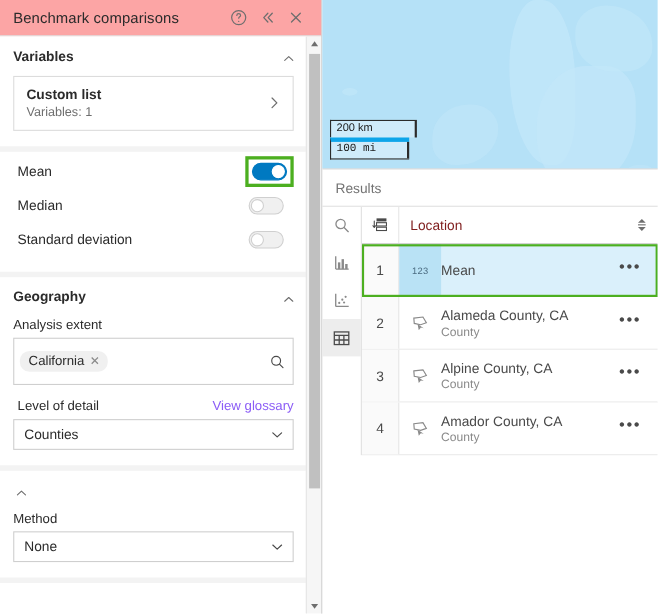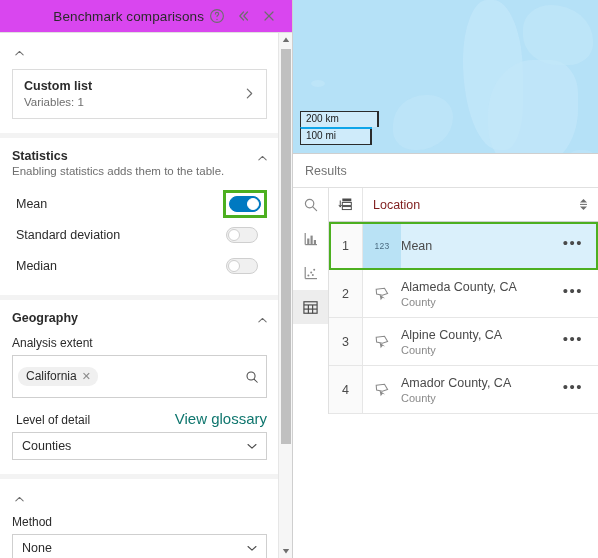--- a/index.html
+++ b/index.html
@@ -16,22 +16,21 @@
     background: #fff;
     display: flex; flex-direction: column;
     position: relative;
     border-right: 1px solid #cfcfcf;
   }
   #panel-header {
     height: 33px; min-height: 33px;
     display: flex; align-items: center;
     padding: 0 10px 0 12px;
     border-bottom: 1px solid #e0e0e0;
-    background: #d946ef;
-    text-align: right;
+    background: #fca5a5;
   }
   #panel-title {
     flex: 1; font-size: 13.5px; color: #2b2b2b; letter-spacing: .1px;
   }
   .hdr-icon {
     width: 26px; height: 26px;
     display: flex; align-items: center; justify-content: center;
     color: #6e6e6e; cursor: pointer;
   }
   .hdr-icon svg { display: block; }
@@ -95,21 +94,21 @@
   .switch.on .knob { left: auto; right: 1px; border-color: #fff; }
   .switch-hl {
     padding: 3px; border: 3px solid #4caf20; display: inline-block;
     line-height: 0; background: #fff;
   }
 
   
   .field-label { font-size: 12px; color: #2b2b2b; margin: 0 0 5px 0; }
   .label-row { display: flex; align-items: baseline; margin: 0 0 5px 4px; }
   .label-row .field-label { flex: 1; margin: 0; }
-  .glossary-link { font-size: 15px; color: #0f766e; cursor: pointer; }
+  .glossary-link { font-size: 12px; color: #8b5cf6; cursor: pointer; }
   .search-box {
     height: 43px; border: 1px solid #cfcfcf; background: #fff;
     display: flex; align-items: center; padding: 0 7px 0 5px;
   }
   .chip {
     background: #f0f0f0; border-radius: 9px;
     padding: 2px 7px 3px 8px; font-size: 12px; color: #2b2b2b;
     display: flex; align-items: center; gap: 5px;
   }
   .chip .chip-x { color: #8a8a8a; font-size: 11px; cursor: pointer; }
@@ -151,21 +150,21 @@
   .scalebar {
     position: absolute; left: 7px; bottom: 8px;
     font-size: 10px; color: #1a1a1a; line-height: 1;
   }
   .scale-line {
     border: 1px solid #2b2b2b; border-right: none;
     padding: 2px 4px 3px 5px; background: rgba(255,255,255,.35);
     position: relative;
   }
   .scale-km { width: 79px; border-bottom: none; }
-  .scale-mi { width: 72px; border-top: 2px solid #0ea5e9; }
+  .scale-mi { width: 72px; border-top: 4px solid #0ea5e9; font-family: Liberation Mono, monospace; }
   .scale-tick { position: absolute; right: 0; top: 0; bottom: 0; width: 2px; background: #2b2b2b; }
 
   
   #results { flex: 1; background: #fff; display: flex; flex-direction: column;
              border-top: 1px solid #cfcfcf; }
   #results-header {
     height: 34px; min-height: 34px; display: flex; align-items: center;
     padding-left: 12px; font-size: 12.5px; color: #737373;
     border-bottom: 1px solid #e0e0e0;
   }
@@ -242,20 +241,23 @@
             <line x1="12" y1="4" x2="4" y2="12"></line>
         </svg>
       </div>
     </div>
 
     <div id="panel-scrollwrap">
       <div id="panel-body">
 
         <div class="section">
           <div class="section-head">
+            <div class="sh-text">
+              <div class="section-title">Variables</div>
+            </div>
             <div class="chev-up">
               <svg width="11" height="11" viewBox="0 0 12 12" fill="none" stroke="currentColor" stroke-width="1.1" stroke-linecap="round" stroke-linejoin="round">
                   <polyline points="2,7.5 6,3.8 10,7.5"></polyline>
                 </svg>
             </div>
           </div>
           <div class="section-content">
             <div id="custom-list-card">
               <div class="cl-text">
                 <div class="cl-title">Custom list</div>
@@ -264,51 +266,40 @@
               <div class="cl-arrow">
                 <svg width="13" height="13" viewBox="0 0 12 12" fill="none" stroke="currentColor" stroke-width="1.1" stroke-linecap="round" stroke-linejoin="round">
                     <polyline points="4,2 8,6 4,10"></polyline>
                   </svg>
               </div>
             </div>
           </div>
         </div>
 
         <div class="section">
-          <div class="section-head">
-            <div class="sh-text">
-              <div class="section-title">Statistics</div>
-              <div class="section-sub">Enabling statistics adds them to the table.</div>
-            </div>
-            <div class="chev-up">
-              <svg width="11" height="11" viewBox="0 0 12 12" fill="none" stroke="currentColor" stroke-width="1.1" stroke-linecap="round" stroke-linejoin="round">
-                  <polyline points="2,7.5 6,3.8 10,7.5"></polyline>
-                </svg>
-            </div>
-          </div>
           <div class="section-content" style="padding-top:2px;">
 
             <div class="toggle-row">
               <div class="toggle-label">Mean</div>
               <div class="switch-hl">
                 <div class="switch on">
                     <div class="knob"></div>
                   </div>
               </div>
             </div>
 
             <div class="toggle-row">
-              <div class="toggle-label">Standard deviation</div>
+              <div class="toggle-label">Median</div>
               <div class="switch" style="margin-right:9px;">
                   <div class="knob"></div>
                 </div>
             </div>
 
             <div class="toggle-row">
-              <div class="toggle-label">Median</div>
+              <div class="toggle-label">Standard deviation</div>
               <div class="switch" style="margin-right:9px;">
                   <div class="knob"></div>
                 </div>
             </div>
           </div>
         </div>
 
         <div class="section">
           <div class="section-head">
             <div class="sh-text">

